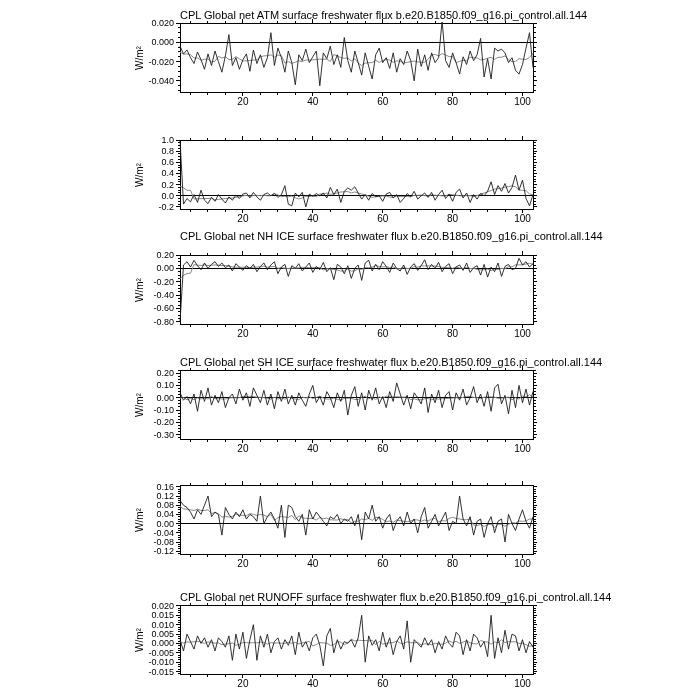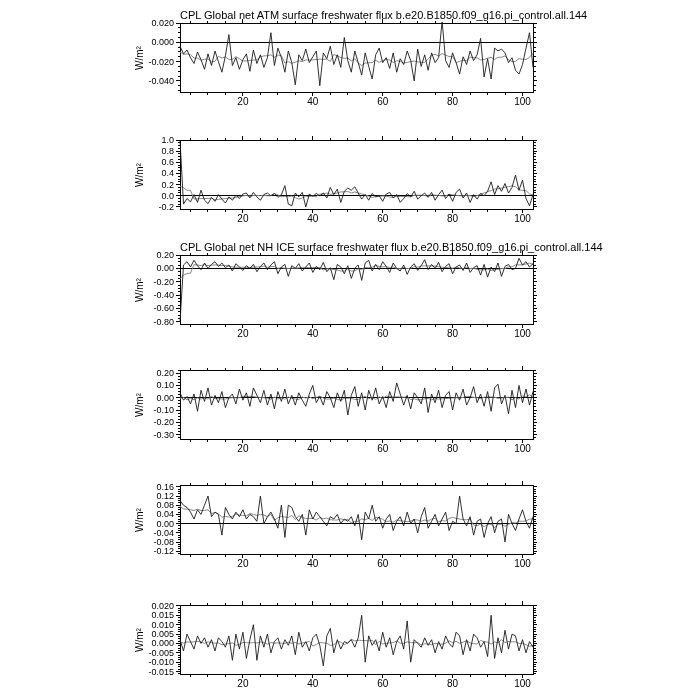--- a/index.html
+++ b/index.html
@@ -824,21 +824,23 @@
         <text x="174" y="646.4375" text-anchor="end" font-size="9px" fill="#000" stroke="none" font-family="&quot;Liberation Sans&quot;,sans-serif">0.000</text>
         <text x="174" y="655.8125" text-anchor="end" font-size="9px" fill="#000" stroke="none" font-family="&quot;Liberation Sans&quot;,sans-serif">-0.005</text>
         <text x="174" y="665.1875" text-anchor="end" font-size="9px" fill="#000" stroke="none" font-family="&quot;Liberation Sans&quot;,sans-serif">-0.010</text>
         <text x="174" y="674.5625" text-anchor="end" font-size="9px" fill="#000" stroke="none" font-family="&quot;Liberation Sans&quot;,sans-serif">-0.015</text>
         <polyline points="180.0,641.6 183.5,643.1 187.0,641.9 190.5,642.1 194.0,641.8 197.5,641.3 201.0,642.1 204.5,643.4 208.0,641.8 211.5,642.6 215.0,643.2 218.4,642.9 221.9,644.8 225.4,644.0 228.9,643.7 232.4,642.9 235.9,645.3 239.4,644.2 242.9,642.6 246.4,642.6 249.9,642.9 253.4,642.6 256.9,642.9 260.4,642.1 263.9,642.4 267.4,644.2 270.9,642.6 274.4,643.2 277.9,642.9 281.4,643.2 284.9,643.4 288.3,642.1 291.8,643.4 295.3,642.4 298.8,644.0 302.3,642.9 305.8,642.6 309.3,641.3 312.8,646.1 316.3,644.5 319.8,642.6 323.3,642.9 326.8,643.2 330.3,645.3 333.8,644.8 337.3,641.6 340.8,642.1 344.3,644.8 347.8,642.6 351.3,639.2 354.8,641.0 358.2,640.2 361.7,640.5 365.2,640.5 368.7,641.0 372.2,640.2 375.7,644.8 379.2,641.3 382.7,644.0 386.2,643.4 389.7,642.9 393.2,642.6 396.7,641.0 400.2,643.2 403.7,643.4 407.2,641.8 410.7,642.6 414.2,642.9 417.7,642.4 421.2,645.0 424.7,643.7 428.1,644.0 431.6,644.8 435.1,643.2 438.6,644.0 442.1,644.2 445.6,643.2 449.1,640.8 452.6,642.6 456.1,641.3 459.6,643.4 463.1,642.1 466.6,640.8 470.1,642.9 473.6,643.7 477.1,644.0 480.6,640.5 484.1,641.6 487.6,642.1 491.1,644.2 494.6,641.8 498.0,642.9 501.5,639.7 505.0,642.6 508.5,641.6 512.0,641.8 515.5,641.8 519.0,643.4 522.5,643.2 526.0,644.7 529.5,646.4 533.0,645.3" fill="none" stroke="#8a8a8a" stroke-width="1" clip-path="url(#clip5)"></polyline>
         <polyline points="180.0,639.7 183.5,650.9 187.0,634.1 190.5,641.6 194.0,649.1 197.5,635.9 201.0,643.4 204.5,637.8 208.0,647.2 211.5,639.7 215.0,650.9 218.4,637.8 221.9,641.6 225.4,647.2 228.9,635.9 232.4,660.3 235.9,634.1 239.4,649.1 242.9,632.2 246.4,658.4 249.9,639.7 253.4,624.7 256.9,660.3 260.4,635.9 263.9,647.2 267.4,634.1 270.9,652.8 274.4,641.6 277.9,637.8 281.4,649.1 284.9,639.7 288.3,645.3 291.8,635.9 295.3,654.7 298.8,632.2 302.3,647.2 305.8,641.6 309.3,650.9 312.8,637.8 316.3,634.1 319.8,645.3 323.3,665.9 326.8,635.9 330.3,628.4 333.8,652.8 337.3,639.7 340.8,649.1 344.3,641.6 347.8,643.4 351.3,639.7 354.8,647.2 358.2,637.8 361.7,615.3 365.2,662.2 368.7,635.9 372.2,645.3 375.7,639.7 379.2,650.9 382.7,632.2 386.2,647.2 389.7,637.8 393.2,654.7 396.7,641.6 400.2,635.9 403.7,649.1 407.2,620.9 410.7,662.2 414.2,639.7 417.7,643.4 421.2,647.2 424.7,637.8 428.1,645.3 431.6,639.7 435.1,652.8 438.6,641.6 442.1,649.1 445.6,635.9 449.1,643.4 452.6,647.2 456.1,632.2 459.6,635.9 463.1,654.7 466.6,639.7 470.1,650.9 473.6,634.1 477.1,637.8 480.6,647.2 484.1,641.6 487.6,656.6 491.1,615.3 494.6,658.4 498.0,637.8 501.5,652.8 505.0,630.3 508.5,649.1 512.0,634.1 515.5,635.9 519.0,650.9 522.5,639.7 526.0,652.8 529.5,641.6 533.0,647.2" fill="none" stroke="#1c1c1c" stroke-width="0.9" clip-path="url(#clip5)"></polyline>
       </g>
     </svg>
 
   <div class="chart-title" style="top:9px">CPL Global net ATM surface freshwater flux b.e20.B1850.f09_g16.pi_control.all.144</div>
-  <div class="chart-title" style="top:241px">CPL Global net NH ICE surface freshwater flux b.e20.B1850.f09_g16.pi_control.all.144</div>
+  <div class="chart-title" style="top:230px">CPL Global net NH ICE surface freshwater flux b.e20.B1850.f09_g16.pi_control.all.144</div>
+  <div class="chart-title" style="top:356px">CPL Global net SH ICE surface freshwater flux b.e20.B1850.f09_g16.pi_control.all.144</div>
+  <div class="chart-title" style="top:591px">CPL Global net RUNOFF surface freshwater flux b.e20.B1850.f09_g16.pi_control.all.144</div>
 
   <div class="y-unit" style="left:111px;top:51px">W/m²</div>
   <div class="y-unit" style="left:111px;top:168px">W/m²</div>
   <div class="y-unit" style="left:111px;top:283px">W/m²</div>
   <div class="y-unit" style="left:111px;top:398px">W/m²</div>
   <div class="y-unit" style="left:111px;top:513px">W/m²</div>
   <div class="y-unit" style="left:111px;top:633px">W/m²</div>
 </div>
 
 </body></html>

